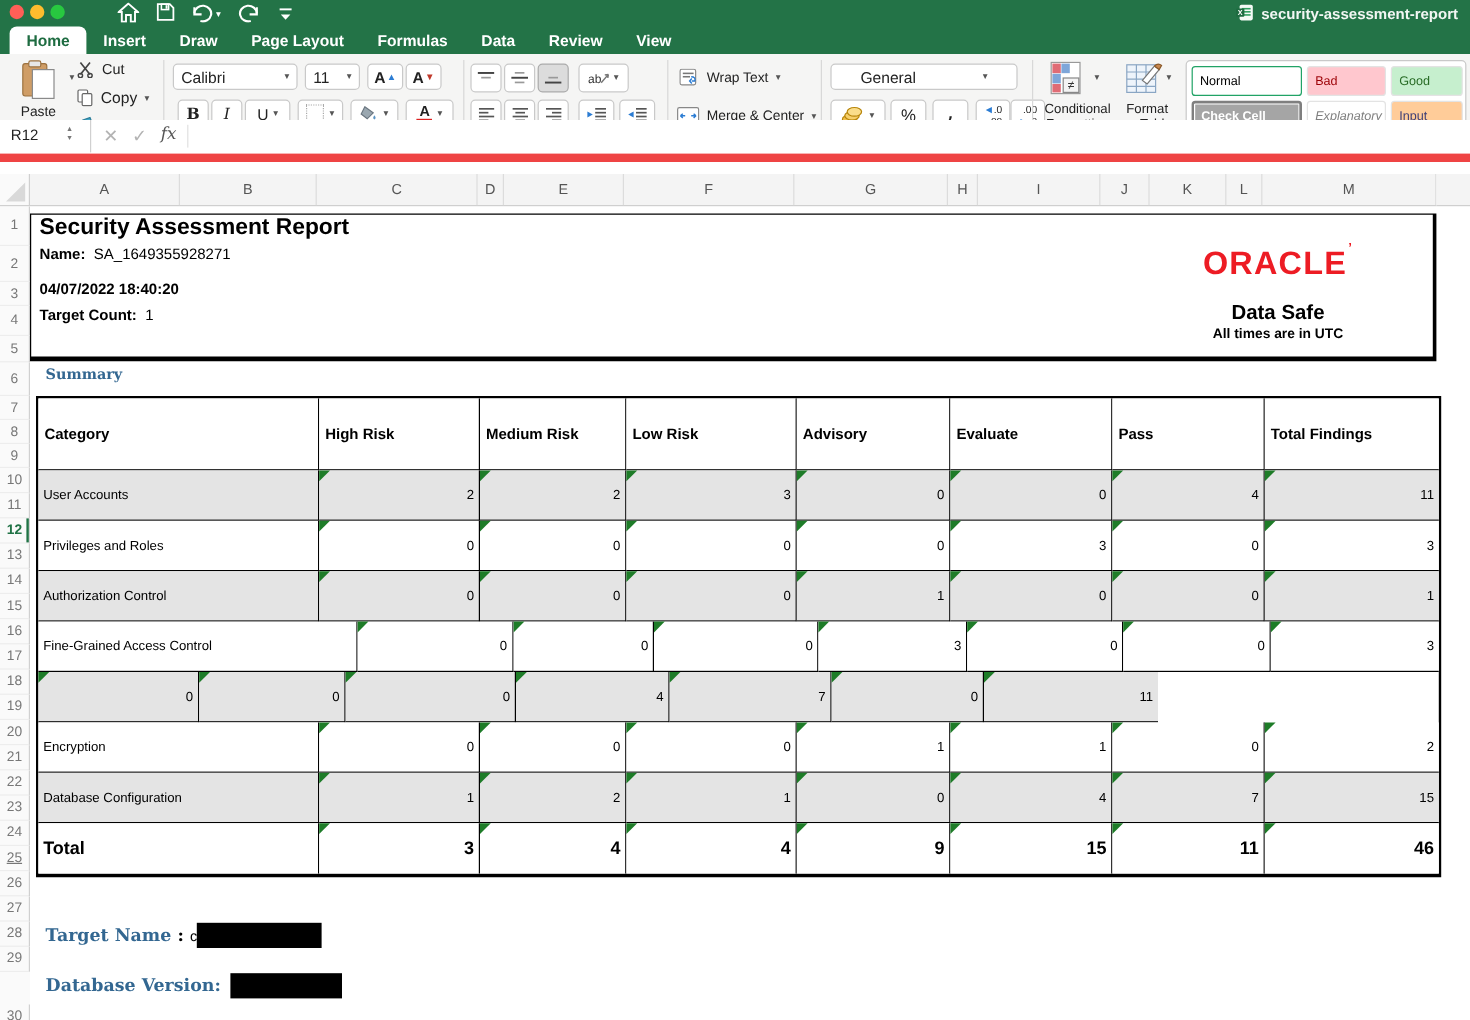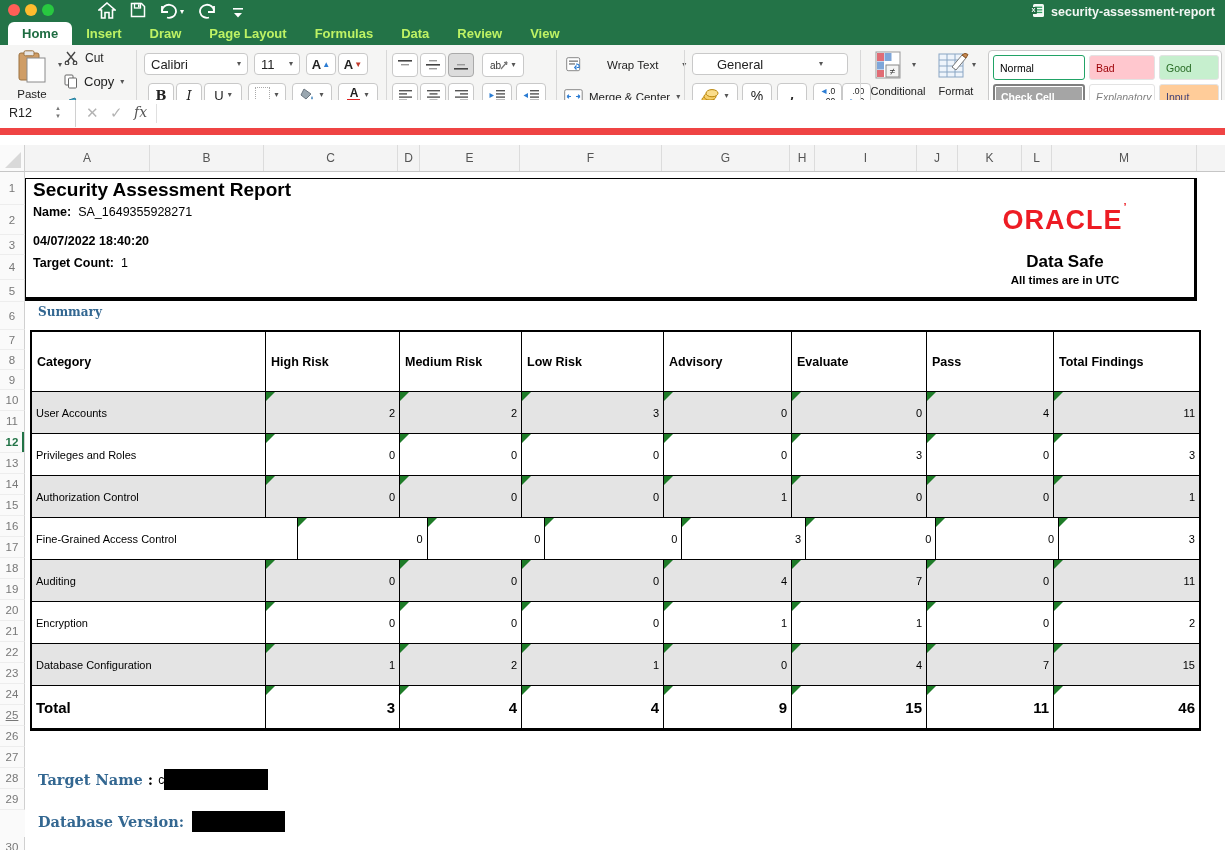--- a/index.html
+++ b/index.html
@@ -7,21 +7,21 @@
        font-family:"Liberation Sans",sans-serif;background:#fff;-webkit-font-smoothing:antialiased;}
   .abs{position:absolute;}
 
   
   #titlebar{position:absolute;left:0;top:0;width:1225px;height:45px;background:#237347;}
   .light{position:absolute;top:4px;width:12px;height:12px;border-radius:50%;}
   .tbicon{position:absolute;top:2px;cursor:default;}
   #filename{position:absolute;top:3px;right:10px;color:#f2f6f3;font-size:12.5px;font-weight:bold;
             display:flex;align-items:center;gap:6px;}
   #tabs{position:absolute;left:8px;bottom:0;display:flex;align-items:flex-end;}
-  .tab{height:23px;line-height:23px;padding:0 14px;color:#bef264;font-size:13px;font-weight:bold;}
+  .tab{height:23px;line-height:23px;padding:0 14px;color:#ffffff;font-size:13px;font-weight:bold;}
   .tab.active{background:#fff;color:#1e6c41;border-radius:6px 6px 0 0;}
 
   
   #ribbon{position:absolute;left:0;top:45px;width:1225px;height:72px;background:#f5f5f4;
           border-bottom:1px solid #cdcdcd;font-size:12px;color:#222;}
   .sep{position:absolute;top:5px;height:62px;width:1px;background:#d8d8d8;}
   .rbtn{position:absolute;box-sizing:border-box;background:#fff;border:1px solid #c9c9c9;border-radius:4px;
         display:flex;align-items:center;justify-content:center;font-size:13px;color:#222;}
   .rbtn.pressed{background:#dcdcdc;border-color:#aaa;}
   .caret{font-size:8px;color:#555;line-height:1;}
@@ -308,21 +308,21 @@
           <path d="M0.5 5.5 L5 3 L5 8 Z" fill="#2b7cd3"></path>
           <rect x="7" y="0" width="9" height="1.4" fill="#555"></rect>
           <rect x="7" y="3.2" width="9" height="1.4" fill="#555"></rect>
           <rect x="7" y="6.4" width="9" height="1.4" fill="#555"></rect>
           <rect x="7" y="9.6" width="9" height="1.4" fill="#555"></rect>
         </svg>
       </div>
 
     <div class="sep" style="left:556px;"></div>
 
-    <div class="abs" style="left:566px;top:12px;display:flex;align-items:center;gap:24px;">
+    <div class="abs" style="left:566px;top:12px;display:flex;align-items:center;gap:6px;">
       <svg width="17" height="15" viewBox="0 0 17 15">
           <rect x="0.7" y="0.7" width="13" height="13" rx="1.5" fill="#fff" stroke="#888"></rect>
           <rect x="3" y="3.5" width="9" height="1.3" fill="#777"></rect>
           <rect x="3" y="6.3" width="6" height="1.3" fill="#777"></rect>
           <path d="M10 7 q4 0 3 3.5 l-2.5 0 M10.5 12.5 l-1.8-2 1.8-2" stroke="#2b7cd3" stroke-width="1.2" fill="none"></path>
         </svg>
       <span style="font-size:11.5px;">Wrap Text</span>
       <span class="caret">▾</span>
     </div>
     <div class="abs" style="left:564px;top:44px;display:flex;align-items:center;gap:6px;">
@@ -646,23 +646,20 @@
           <div class="tcell num" style="width: 127px;">
             <span class="tri"></span>
             <span>0</span>
           </div>
           <div class="tcell num" style="width: 145px;">
             <span class="tri"></span>
             <span>3</span>
           </div>
         </div>
         <div class="trow gray">
-          <div class="tcell" style="width: 234px;">
-            <span>Auditing</span>
-          </div>
           <div class="tcell num" style="width: 134px;">
             <span class="tri"></span>
             <span>0</span>
           </div>
           <div class="tcell num" style="width: 122px;">
             <span class="tri"></span>
             <span>0</span>
           </div>
           <div class="tcell num" style="width: 142px;">
             <span class="tri"></span>

